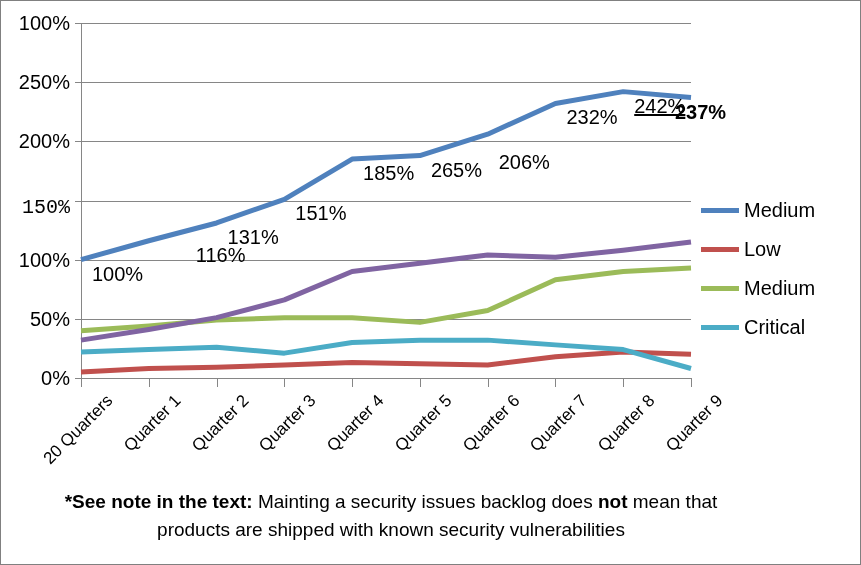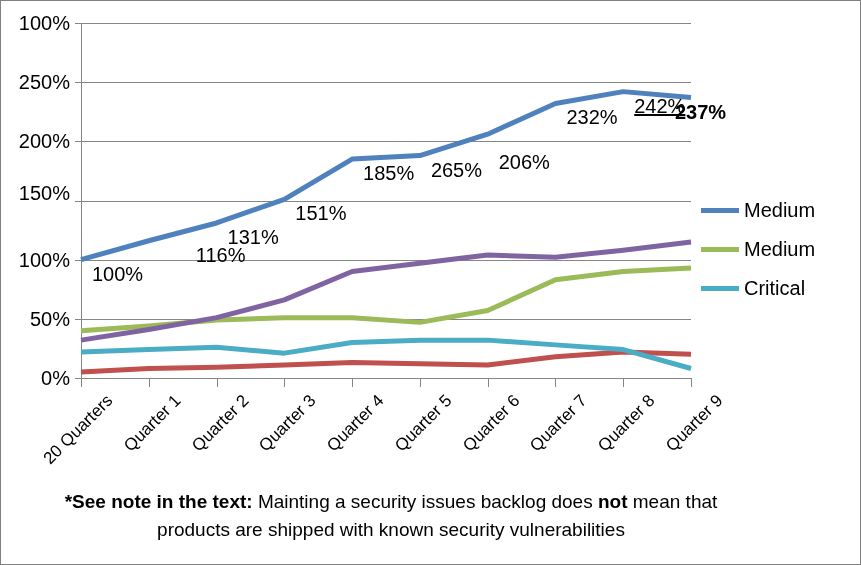--- a/index.html
+++ b/index.html
@@ -155,21 +155,21 @@
 </style>
 </head>
 <body>
 
 <div id="page">
 
   <div id="y-labels">
       <div class="y-label" style="top: 377px;">0%</div>
       <div class="y-label" style="top: 317.833px;">50%</div>
       <div class="y-label" style="top: 258.667px;">100%</div>
-      <div class="y-label" style="top: 192px;">150%</div>
+      <div class="y-label" style="top: 207px; font-family: Liberation Mono, monospace;">150%</div>
       <div class="y-label" style="top: 140.333px;">200%</div>
       <div class="y-label" style="top: 81.1667px;">250%</div>
       <div class="y-label" style="top: 22px;">100%</div>
     </div>
 
   <div id="y-ticks">
       <div class="y-tick" style="top: 377px;"></div>
       <div class="y-tick" style="top: 317.833px;"></div>
       <div class="y-tick" style="top: 258.667px;"></div>
       <div class="y-tick" style="top: 199.5px;"></div>
@@ -238,20 +238,24 @@
       <div class="data-label" style="left: 633.222px; top: 94.6333px; text-decoration: underline;">242%</div>
       <div class="data-label" style="left: 674px; top: 100.55px; font-weight: bold;">237%</div>
     </div>
 
   <div id="legend">
       <div class="legend-item">
         <span class="legend-swatch" style="background: rgb(79, 129, 189);"></span>
         <span class="legend-text">Medium</span>
       </div>
       <div class="legend-item">
+        <span class="legend-swatch" style="background: rgb(192, 80, 77);"></span>
+        <span class="legend-text">Low</span>
+      </div>
+      <div class="legend-item">
         <span class="legend-swatch" style="background: rgb(155, 187, 89);"></span>
         <span class="legend-text">Medium</span>
       </div>
       <div class="legend-item">
         <span class="legend-swatch" style="background: rgb(75, 172, 198);"></span>
         <span class="legend-text">Critical</span>
       </div>
     </div>
 
   <div id="footnote">

